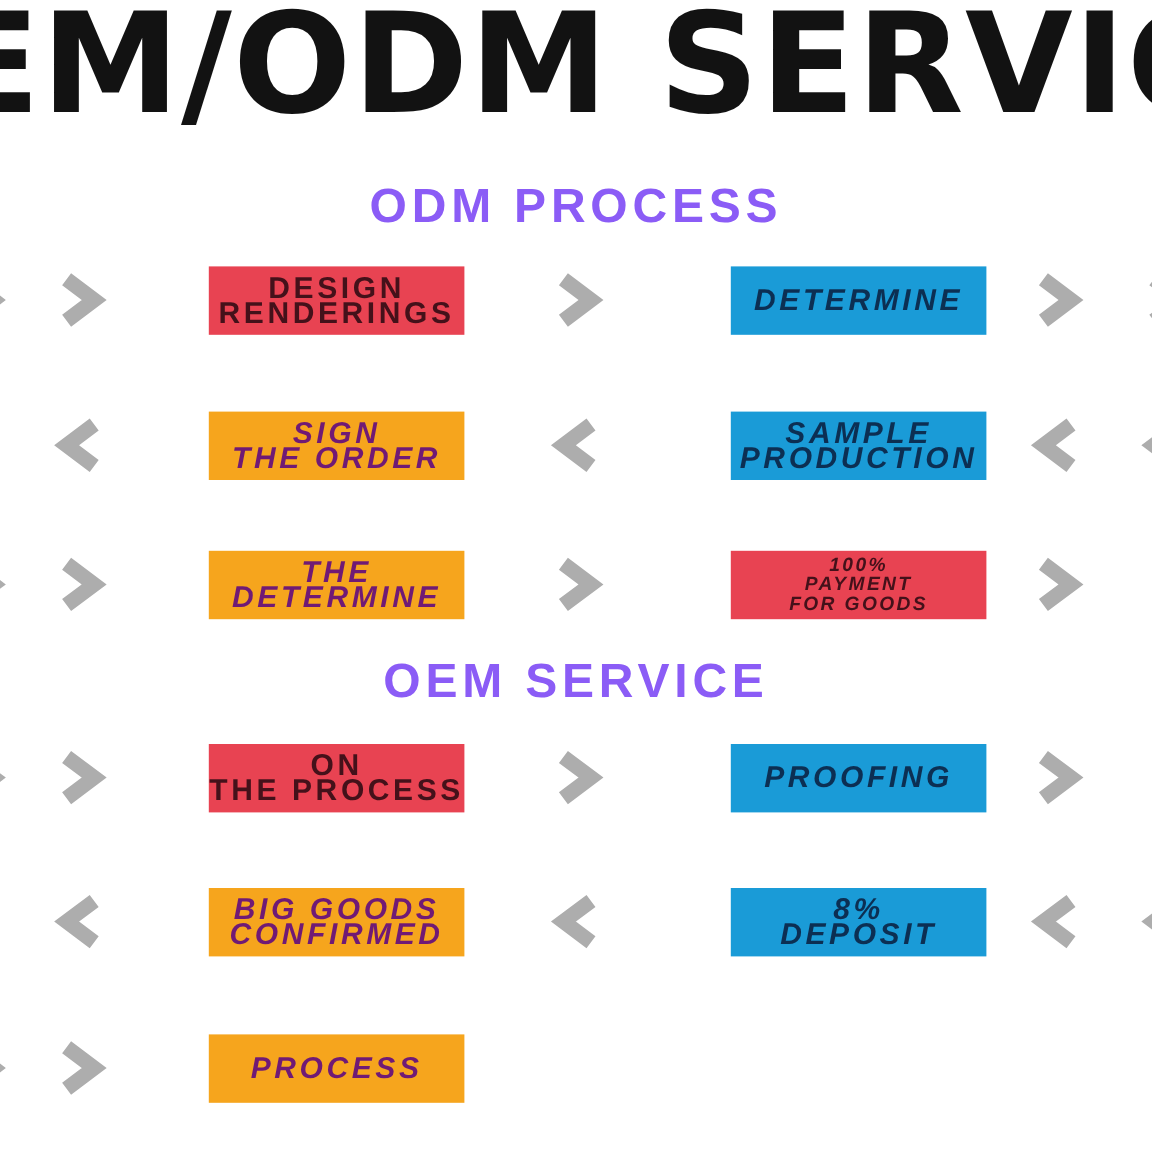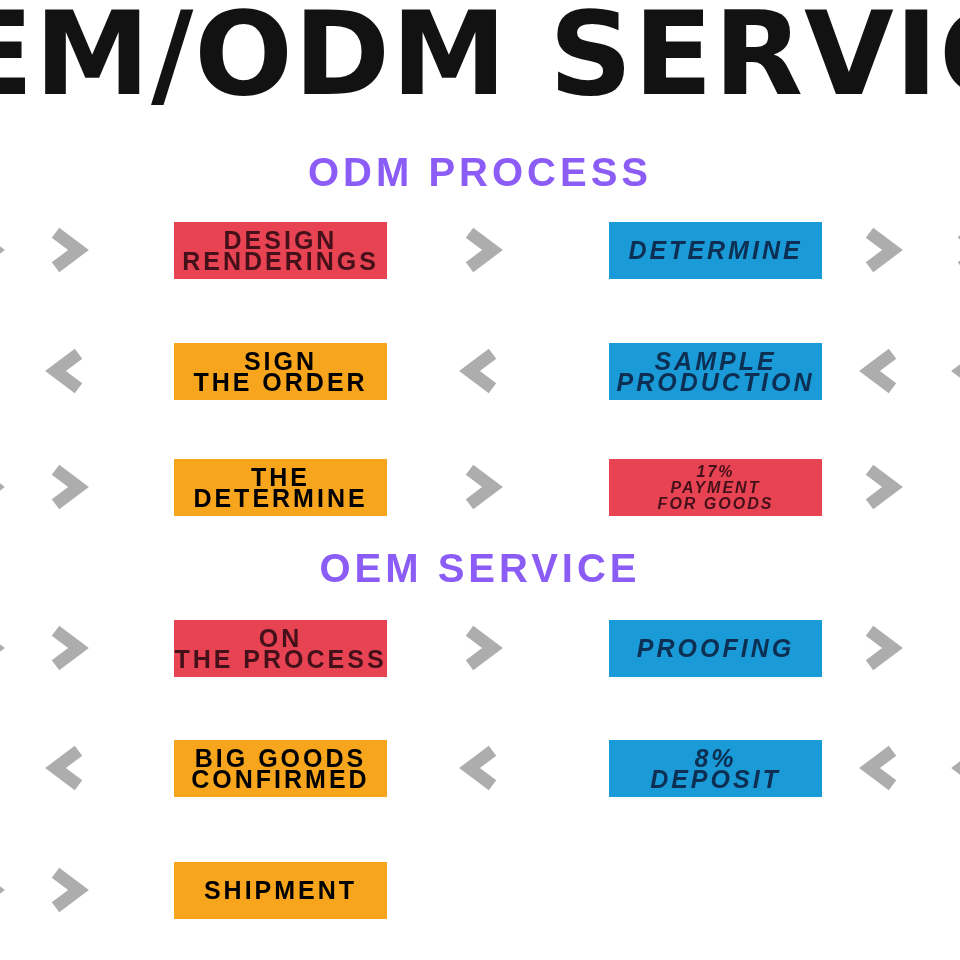--- a/index.html
+++ b/index.html
@@ -27,21 +27,21 @@
   }
   .step-label {
     white-space: pre-line; text-align: center; font-weight: bold;
     font-size: 25px; line-height: 21px; letter-spacing: 3px;
   }
   .lines3 .step-label { font-size: 16px; line-height: 16px; letter-spacing: 2px; }
   .red    { background: #E84352; }
   .orange { background: #F6A51D; }
   .blue   { background: #1A9BD7; }
   .red    .step-label { color: #44111A; }
-  .orange .step-label { color: #000000; }
+  .orange .step-label { color: #701a75; font-style: italic; }
   .blue   .step-label { color: #0C2F53; }
   .chev { position: absolute; width: 46px; height: 46px; }
   .chev path { fill: none; stroke: #ADADAD; stroke-width: 13; stroke-linejoin: miter; }
   .col-a { left: 44px; }
   .col-m { left: 458px; }
   .col-e { left: 858px; }
   .edge-l { left: -40px; }
   .edge-r { left: 950px; }
   .r1 { top: 227px; } .r1b { top: 222px; }
   .r2 { top: 348px; } .r2b { top: 343px; }
@@ -110,21 +110,21 @@
     <path d="M12 6 L36 24 L12 42"></path>
   </svg>
 <div class="step orange box-a r3b">
   <span class="step-label">THE
 DETERMINE</span>
 </div>
 <svg class="chev col-m r3" viewBox="0 0 48 48">
     <path d="M12 6 L36 24 L12 42"></path>
   </svg>
 <div class="step red lines3 box-b r3b">
-  <span class="step-label">17%
+  <span class="step-label">100%
 PAYMENT
 FOR GOODS</span>
 </div>
 <svg class="chev col-e r3" viewBox="0 0 48 48">
     <path d="M12 6 L36 24 L12 42"></path>
   </svg>
 
 <div class="section-heading heading-oem">OEM SERVICE</div>
 
 <svg class="chev edge-l r4" viewBox="0 0 48 48">
@@ -171,14 +171,14 @@
     <path d="M36 6 L12 24 L36 42"></path>
   </svg>
 
 <svg class="chev edge-l r6" viewBox="0 0 48 48">
     <path d="M12 6 L36 24 L12 42"></path>
   </svg>
 <svg class="chev col-a r6" viewBox="0 0 48 48">
     <path d="M12 6 L36 24 L12 42"></path>
   </svg>
 <div class="step orange box-a r6b">
-  <span class="step-label">SHIPMENT</span>
+  <span class="step-label">PROCESS</span>
 </div>
 
 </body></html>

